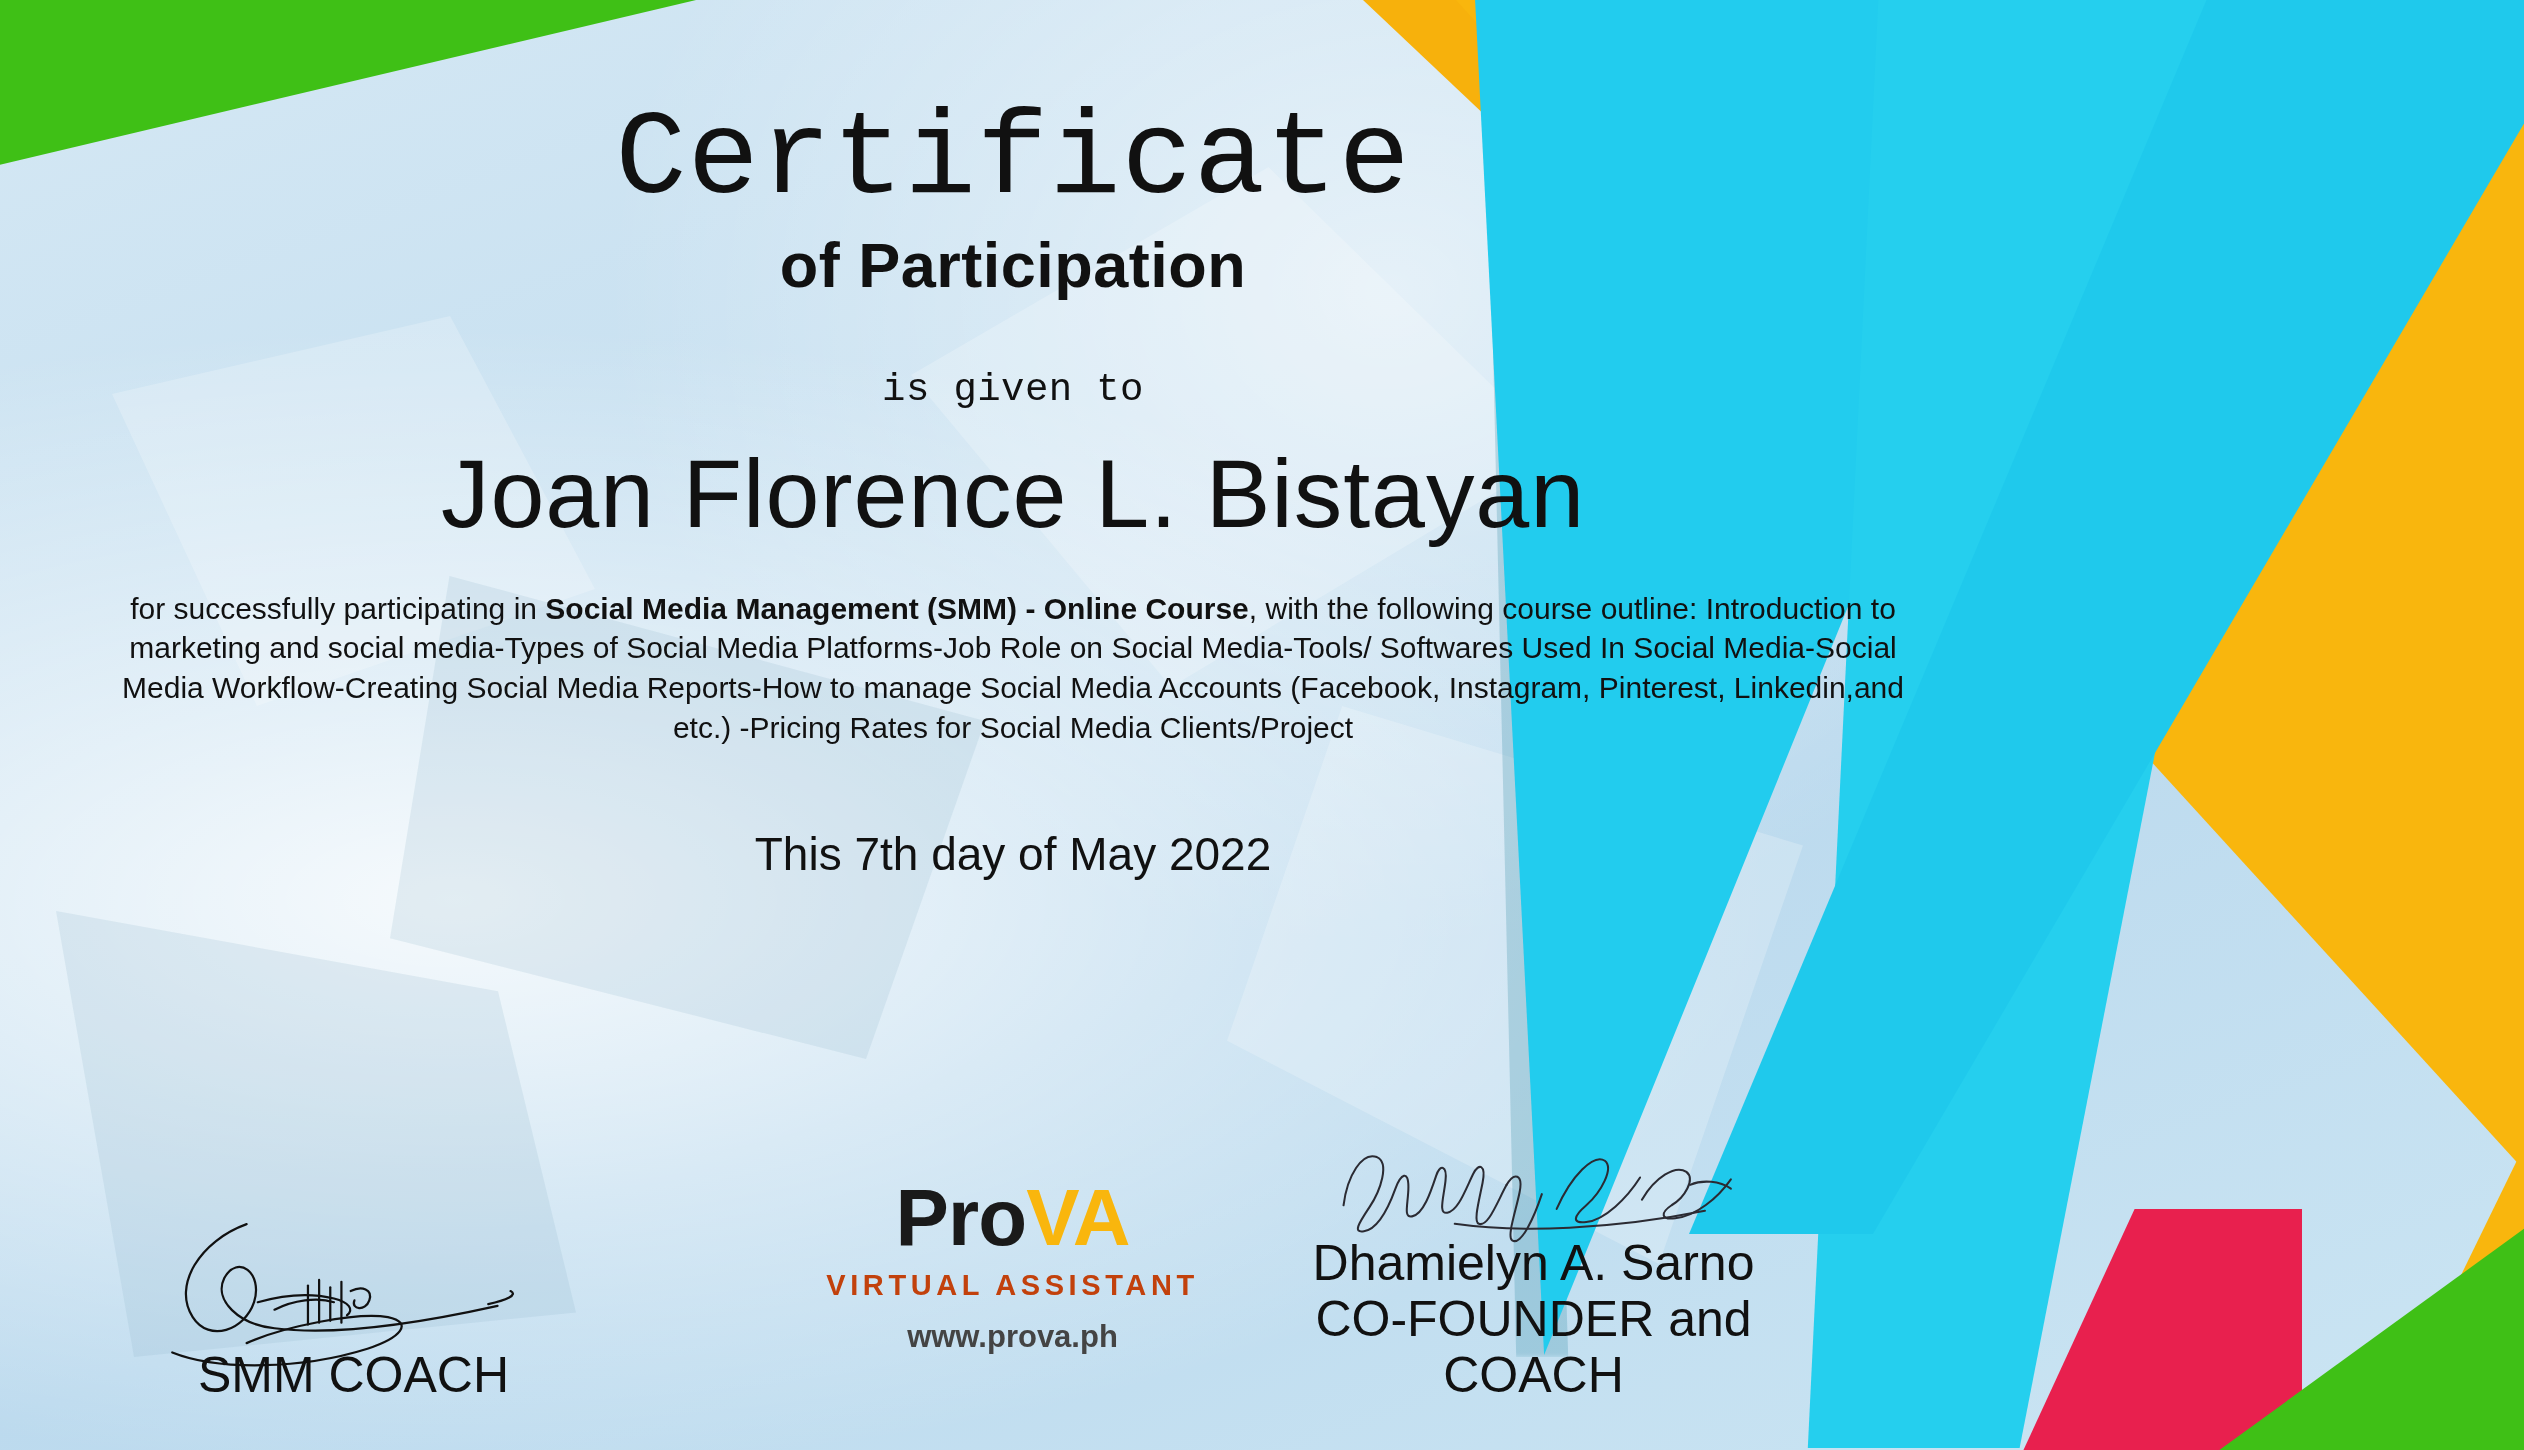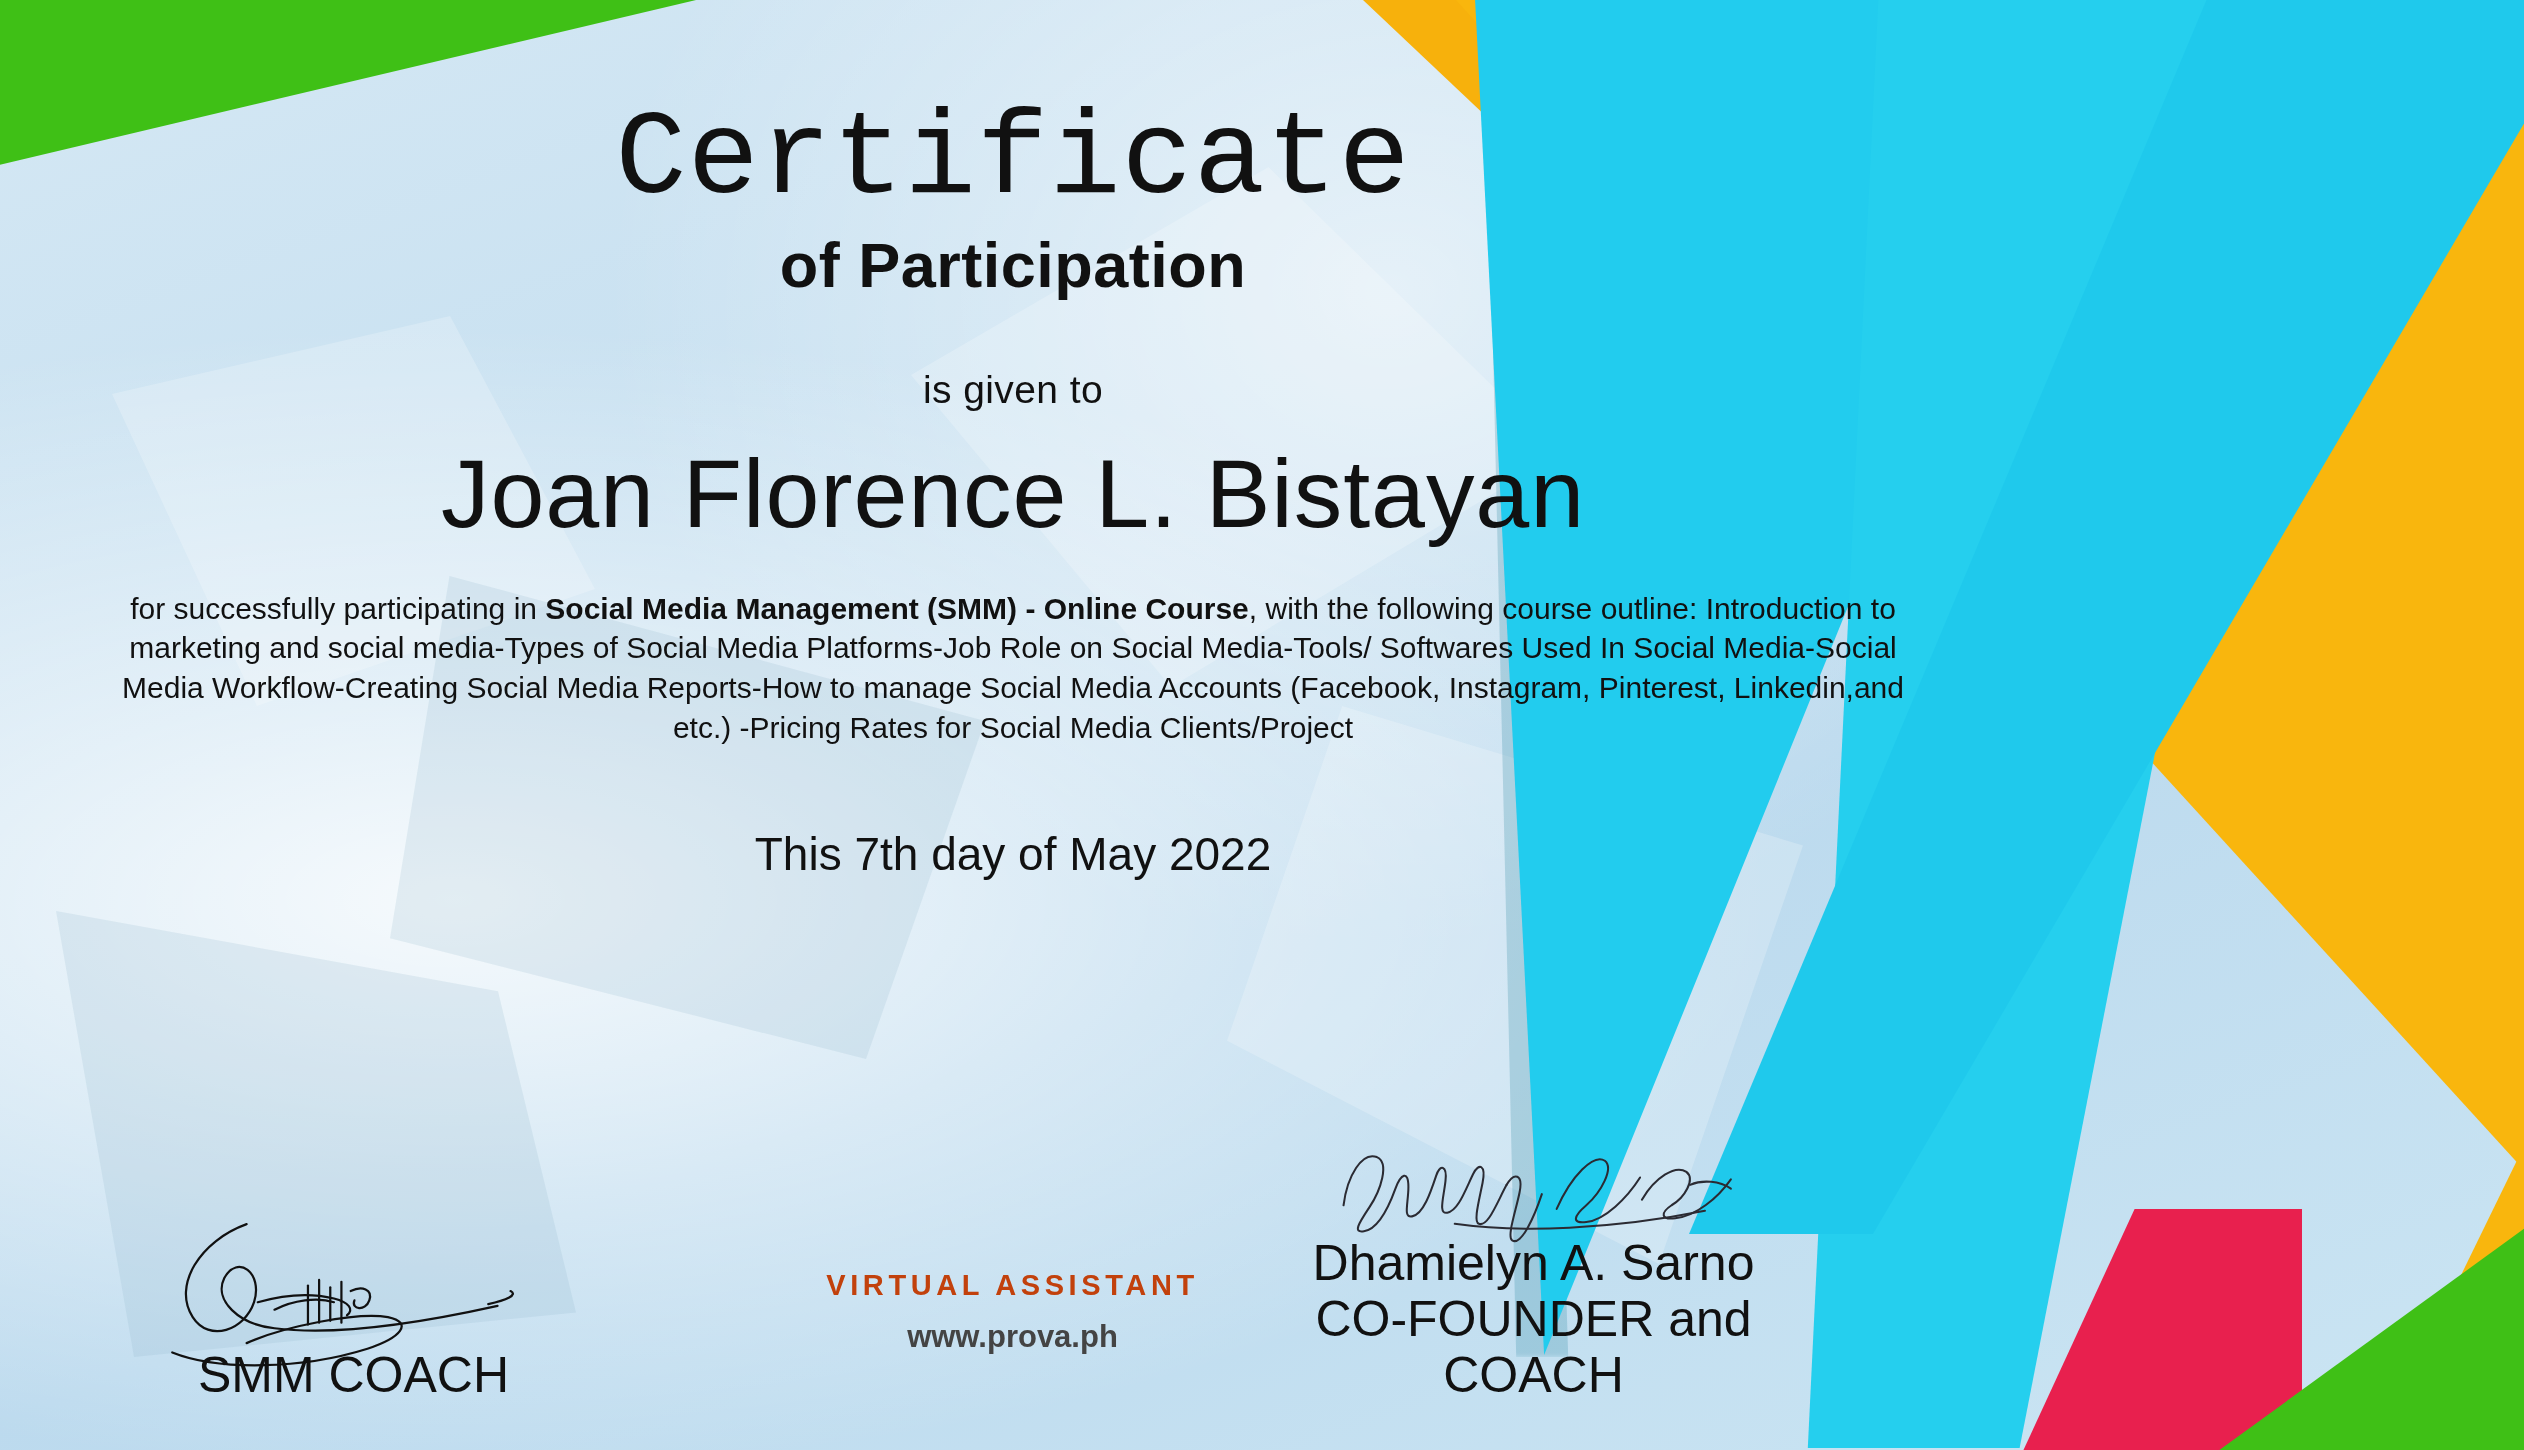--- a/index.html
+++ b/index.html
@@ -119,20 +119,21 @@
   .subtitle {
     font-size: 63px;
     font-weight: 700;
     margin-top: 7.4px;
     letter-spacing: 0.5px;
   }
   .given-to {
     font-size: 39px;
     margin-top: 67px;
     letter-spacing: 0.4px;
+    font-family: Liberation Mono, monospace;
   }
   .recipient {
     font-size: 97px;
     font-weight: 400;
     letter-spacing: 0.9px;
     margin-top: 26px;
     white-space: nowrap;
   }
   .body-text {
     font-size: 30px;
@@ -255,20 +256,21 @@
             <path d="M222 74 L 222 118"></path>
             <path d="M232 84 C 244 78, 256 82, 252 94 C 248 106, 232 104, 236 94"></path>
             <path d="M380 98 C 400 94, 412 88, 404 84"></path>
             <path d="M40 150 C 90 170, 180 168, 250 146 C 286 134, 300 118, 272 112 C 240 106, 160 122, 120 140"></path>
           </g>
         </svg>
         <div class="sig-role">SMM COACH</div>
       </div>
 
       <div class="logo-block">
+        <div class="logo-word"><span class="pro">Pro</span><span class="va">VA</span></div>
         <div class="logo-tag">VIRTUAL ASSISTANT</div>
         <div class="logo-url">www.prova.ph</div>
       </div>
 
       <div class="sig-block sig-right">
         <svg class="sig-svg" width="437" height="139" viewBox="0 0 470 150">
           <g fill="none" stroke="#2b2b33" stroke-width="2.2" stroke-linecap="round">
             <path d="M30 92 C 34 60, 50 34, 66 40 C 80 46, 70 76, 58 94 C 46 112, 40 122, 52 120 C 66 118, 78 96, 86 74 C 92 58, 100 54, 100 72 C 100 90, 94 106, 104 104 C 116 102, 124 78, 130 60 C 134 48, 142 48, 140 66 C 138 84, 132 102, 142 100 C 154 98, 162 74, 170 58 C 176 46, 184 48, 180 68 C 176 88, 170 110, 176 112 C 186 116, 196 88, 206 70"></path>
             <path d="M206 70 C 214 56, 224 58, 220 78 C 216 98, 206 126, 212 130 C 222 136, 236 104, 244 80"></path>
             <path d="M260 96 C 276 60, 300 36, 312 44 C 322 52, 308 78, 292 92 C 278 104, 276 112, 292 110 C 312 108, 336 84, 350 62"></path>

